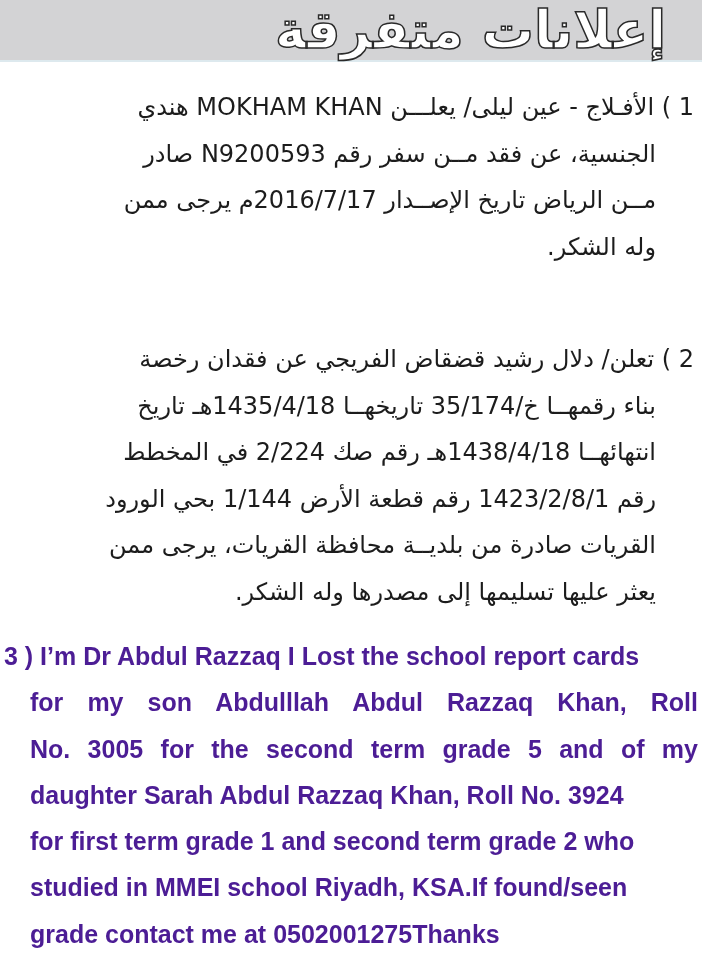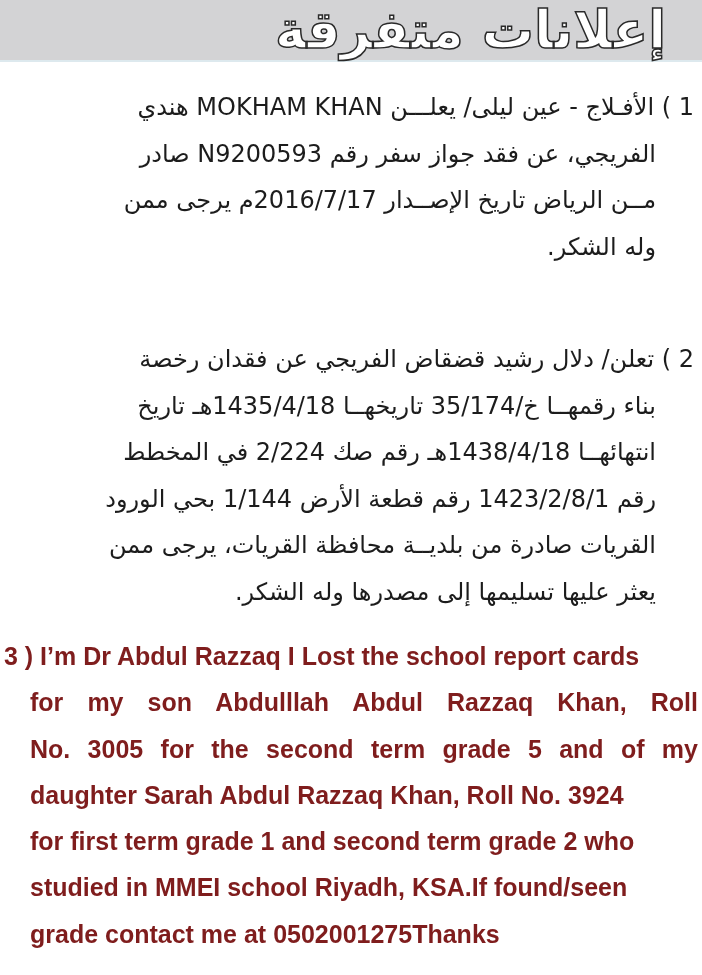--- a/index.html
+++ b/index.html
@@ -60,21 +60,21 @@
     .ad2 { top: 336px; }
     .ad-en {
       position: absolute;
       left: 4px;
       top: 633px;
       width: 694px;
       font-family: "Liberation Sans", sans-serif;
       font-weight: bold;
       font-size: 25px;
       line-height: 46.3px;
-      color: #7f1d1d;
+      color: #4c1d95;
     }
     .ad-en .line {
       display: block;
       white-space: nowrap;
     }
     .ad-en .justify {
       text-align: justify;
       text-align-last: justify;
     }
     .ad-en .indent {
@@ -83,21 +83,21 @@
   </style>
 </head>
 <body>
 
 <div class="header">
   <div class="header-title">إعلانات متفرقة</div>
 </div>
 
 <div class="ad-ar ad1">
   <span class="line">1 ) الأفـلاج - عين ليلى/ يعلـــن MOKHAM KHAN هندي</span>
-  <span class="line indent">الفريجي، عن فقد جواز سفر رقم N9200593 صادر</span>
+  <span class="line indent">الجنسية، عن فقد مــن سفر رقم N9200593 صادر</span>
   <span class="line indent">مــن الرياض تاريخ الإصــدار 2016/7/17م يرجى ممن</span>
   <span class="line indent">وله الشكر.</span>
 </div>
 
 <div class="ad-ar ad2">
   <span class="line">2 ) تعلن/ دلال رشيد قضقاض الفريجي عن فقدان رخصة</span>
   <span class="line indent">بناء رقمهــا خ/35/174 تاريخهــا 1435/4/18هـ تاريخ</span>
   <span class="line indent">انتهائهــا 1438/4/18هـ رقم صك 2/224 في المخطط</span>
   <span class="line indent">رقم 1423/2/8/1 رقم قطعة الأرض 1/144 بحي الورود</span>
   <span class="line indent">القريات صادرة من بلديــة محافظة القريات، يرجى ممن</span>

